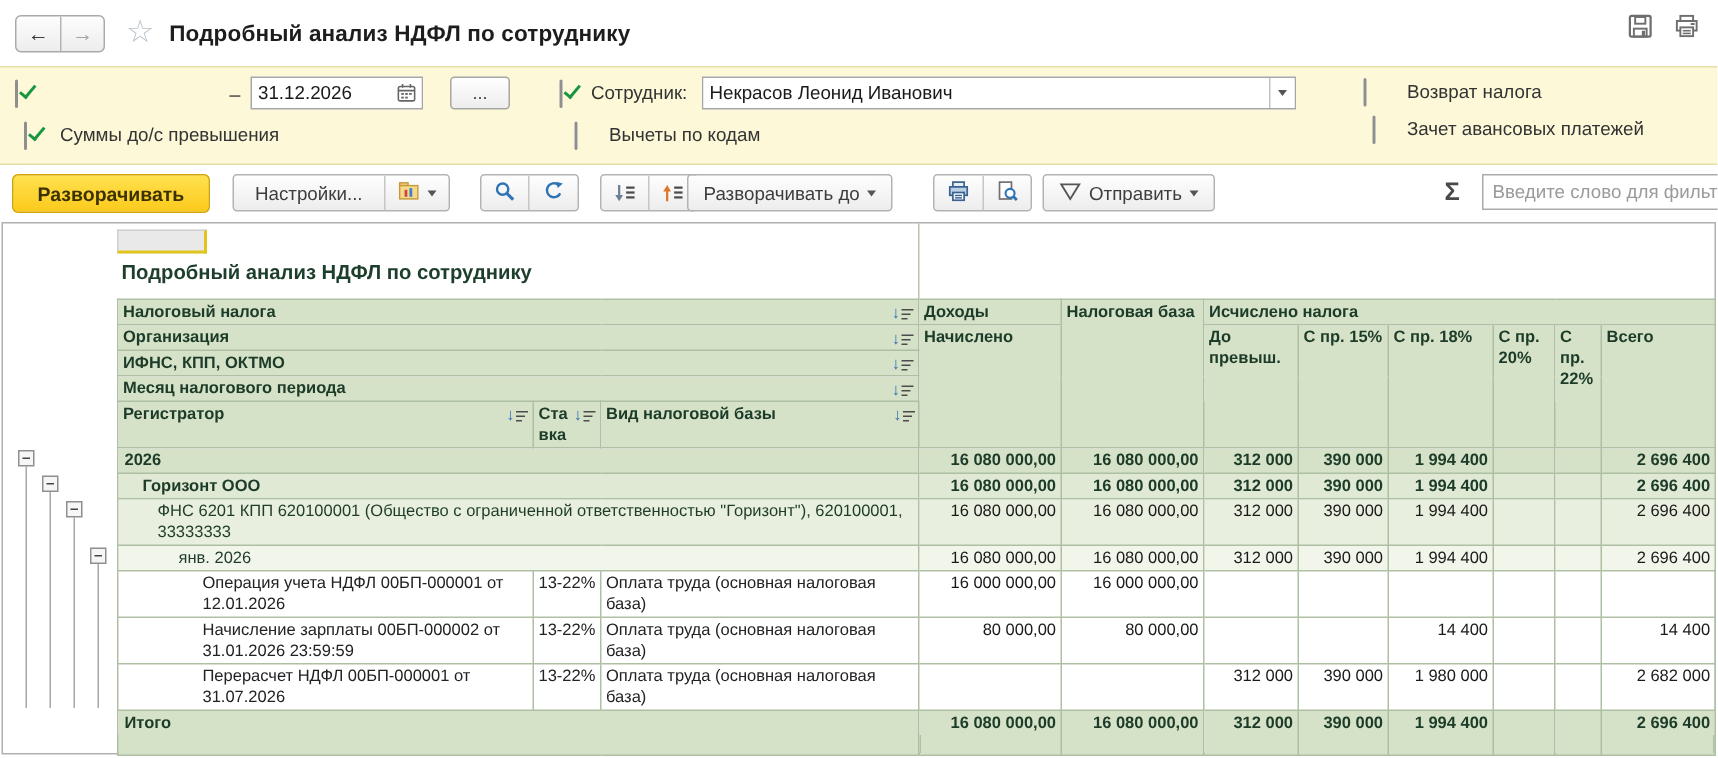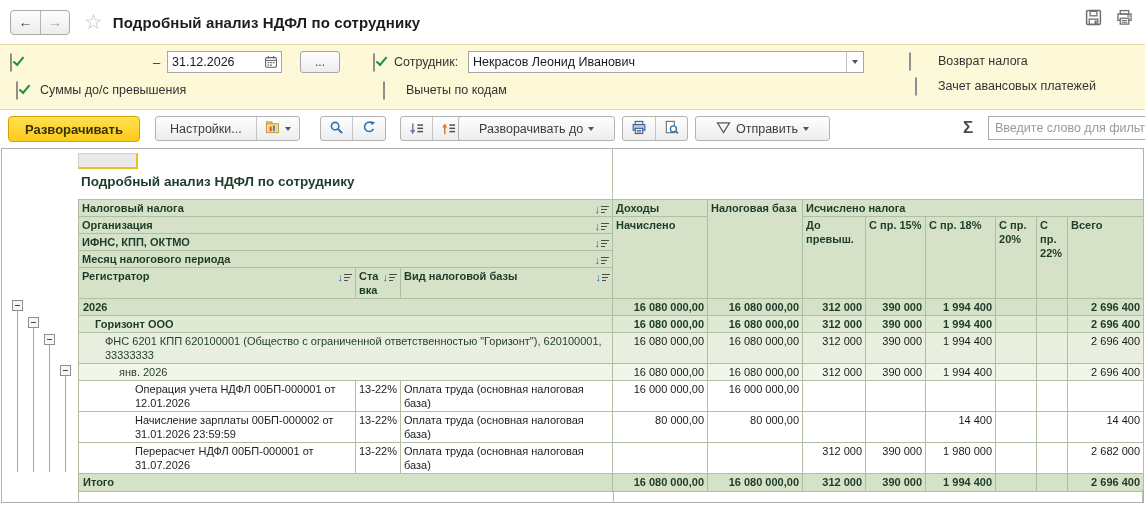--- a/index.html
+++ b/index.html
@@ -32,21 +32,21 @@
   .ddbtn { width:17px; height:20px; border-left:1px solid #c3c3c3; display:flex; align-items:center; justify-content:center; cursor:pointer; background:#fff; }
   .caret { width:0; height:0; border-left:3.5px solid transparent; border-right:3.5px solid transparent; border-top:4px solid #555; }
   .morebtn { height:22px; border:1px solid #a6a6a6; background:linear-gradient(#fefefe,#ededed); border-radius:3px;
       font-size:12px; color:#444; padding:0 14px; cursor:pointer; }
   .dash { font-size:13px; color:#333; }
 
   
   .toolbar { position:relative; height:38px; background:#fff; }
   .btn { height:25px; border:1px solid #b3b3b3; background:linear-gradient(#fefefe,#ededed); border-radius:3px;
       font-size:12.5px; color:#3d3d3d; font-family:"Liberation Sans",sans-serif; cursor:pointer;
-      display:inline-flex; align-items:center; justify-content:center; gap:5px; padding:0 20px; }
+      display:inline-flex; align-items:center; justify-content:center; gap:5px; padding:0 10px; }
   .grp { display:inline-flex; border:1px solid #b3b3b3; border-radius:3px; overflow:hidden; background:linear-gradient(#fefefe,#ededed);justify-content:space-between; }
   .grp .gbtn { height:23px; border:none; background:transparent; cursor:pointer; display:inline-flex; align-items:center; justify-content:center; gap:5px; font-size:12.5px; color:#3d3d3d; padding:0 8px; }
   .grp .gbtn + .gbtn { border-left:1px solid #c6c6c6; }
   .genbtn { position:absolute; left:8px; top:6px; height:26px; padding:0 16px; border:1px solid #d3a400;
       border-radius:4px; background:linear-gradient(#ffe14f,#fcca1c); font-size:13px; font-weight:bold; color:#3c3100; cursor:pointer; }
   .sigma { font-size:17px; font-weight:bold; color:#4a4a4a; }
   .finput { height:24px; width:170px; border:1px solid #ababab; font-size:12.5px; padding:0 6px; color:#333;
       font-family:"Liberation Sans",sans-serif; }
   .finput::placeholder { color:#9a9a9a; }
 
@@ -58,21 +58,21 @@
   .tline { position:absolute; width:1px; background:#a6a6a6; }
 
   .gridwrap { position:absolute; left:76px; top:0; width:1065px; }
   .activecell { position:absolute; left:0; top:4px; width:60px; height:16px; background:#e9e9e9;
       border:1px solid #cfcfcf; border-bottom:2px solid #e2c41f; border-right:2px solid #e2c41f; }
   .vline-title { position:absolute; left:534px; top:0; width:1px; height:50px; background:#b7c5ab; }
   .rtitle { position:absolute; left:3px; top:25px; font-size:13.5px; font-weight:bold; color:#1c3e2b; white-space:nowrap; }
 
   table.grid { position:absolute; left:0; top:50px; width:1065px; border-collapse:collapse; table-layout:fixed; }
   table.grid td { border:1px solid #aebfa3; padding:1px 3px; vertical-align:top; font-size:11px; line-height:14px; overflow:hidden; }
-  tr.h17 { height:17px; } tr.h30 { height:30px; } tr.h31 { height:31px; } tr.h18 { height:18px; }
+  tr.h17 { height:17px; } tr.h30 { height:30px; } tr.h31 { height:31px; } tr.h18 { height:30px; }
   .ghead { background:#d5e2c8; }
   .g1 { background:#dfe9d3; } .g2 { background:#e8efde; } .g3 { background:#f2f6ea; }
   .hcell { display:flex; justify-content:space-between; align-items:flex-start; gap:2px; }
   .hcell .hl { font-weight:bold; color:#1c3b28; flex:1; min-width:0; overflow-wrap:anywhere; }
   .num { text-align:right; white-space:nowrap; color:#1a1a1a; }
   .bnum { font-weight:bold; color:#1c3b28; }
   .gname { font-weight:bold; color:#1c3b28; }
   .gname2 { color:#1f3c2a; }
   .ind0 { padding-left:4px !important; } .ind1 { padding-left:16px !important; }
   .ind2 { padding-left:26px !important; } .ind3 { padding-left:40px !important; }

